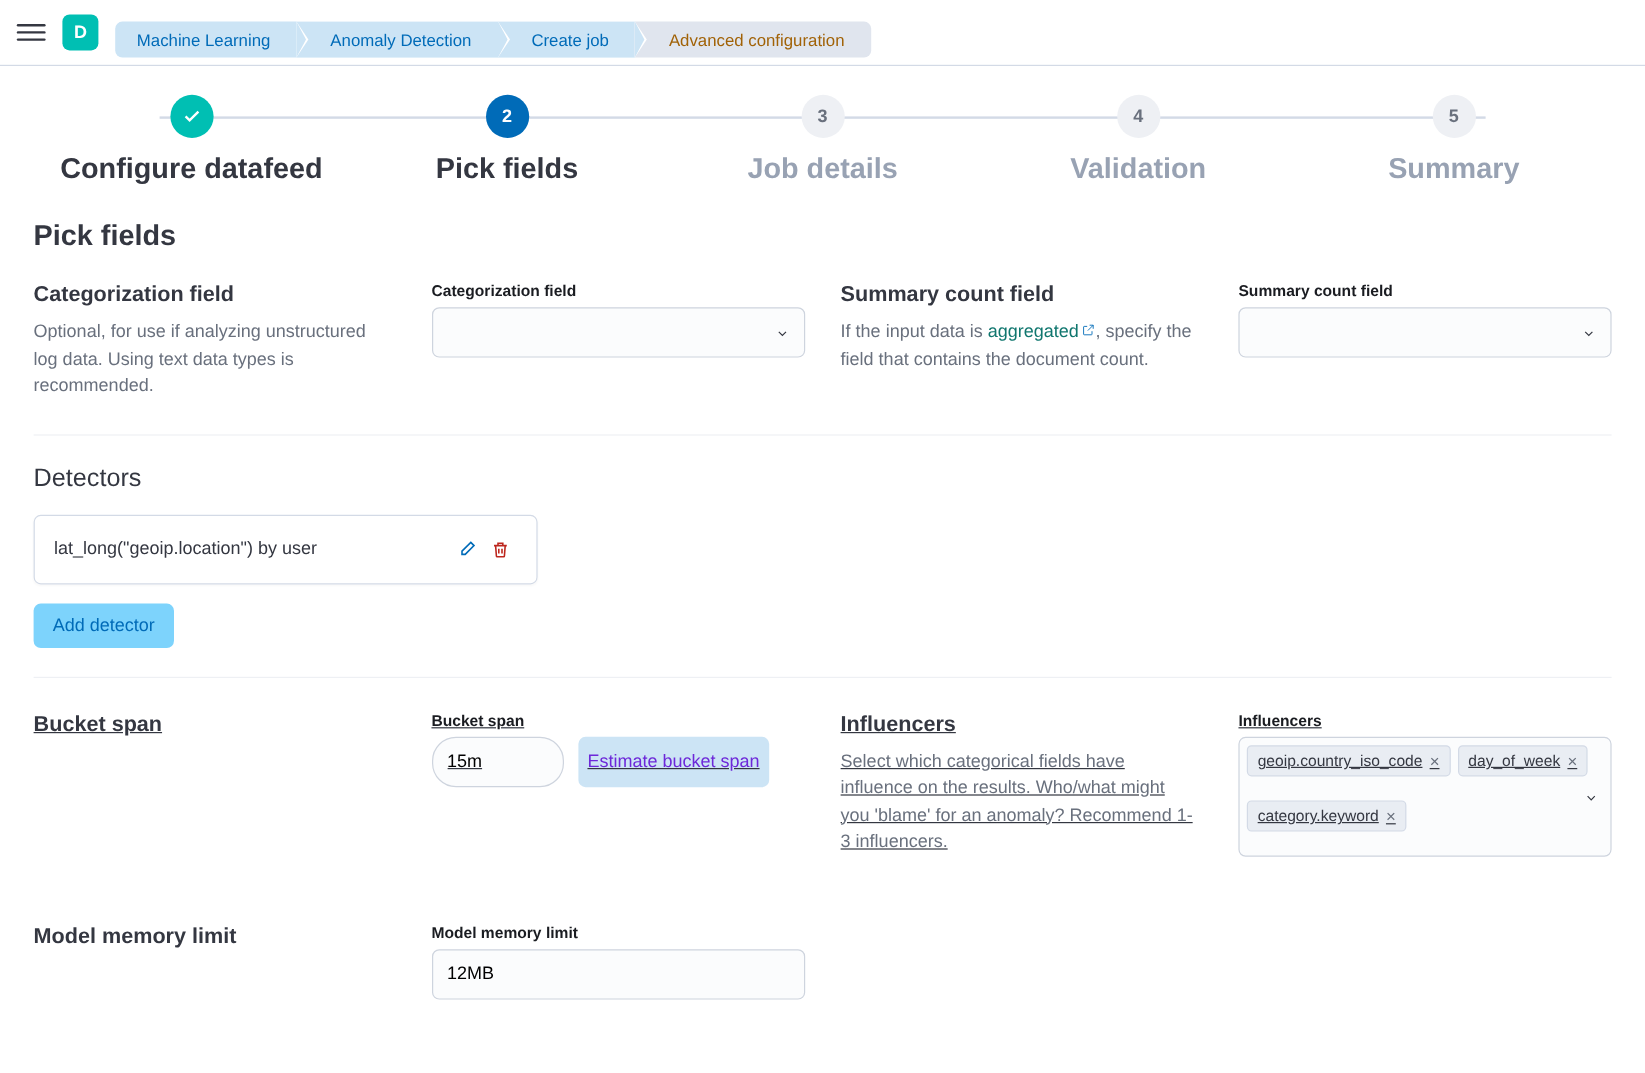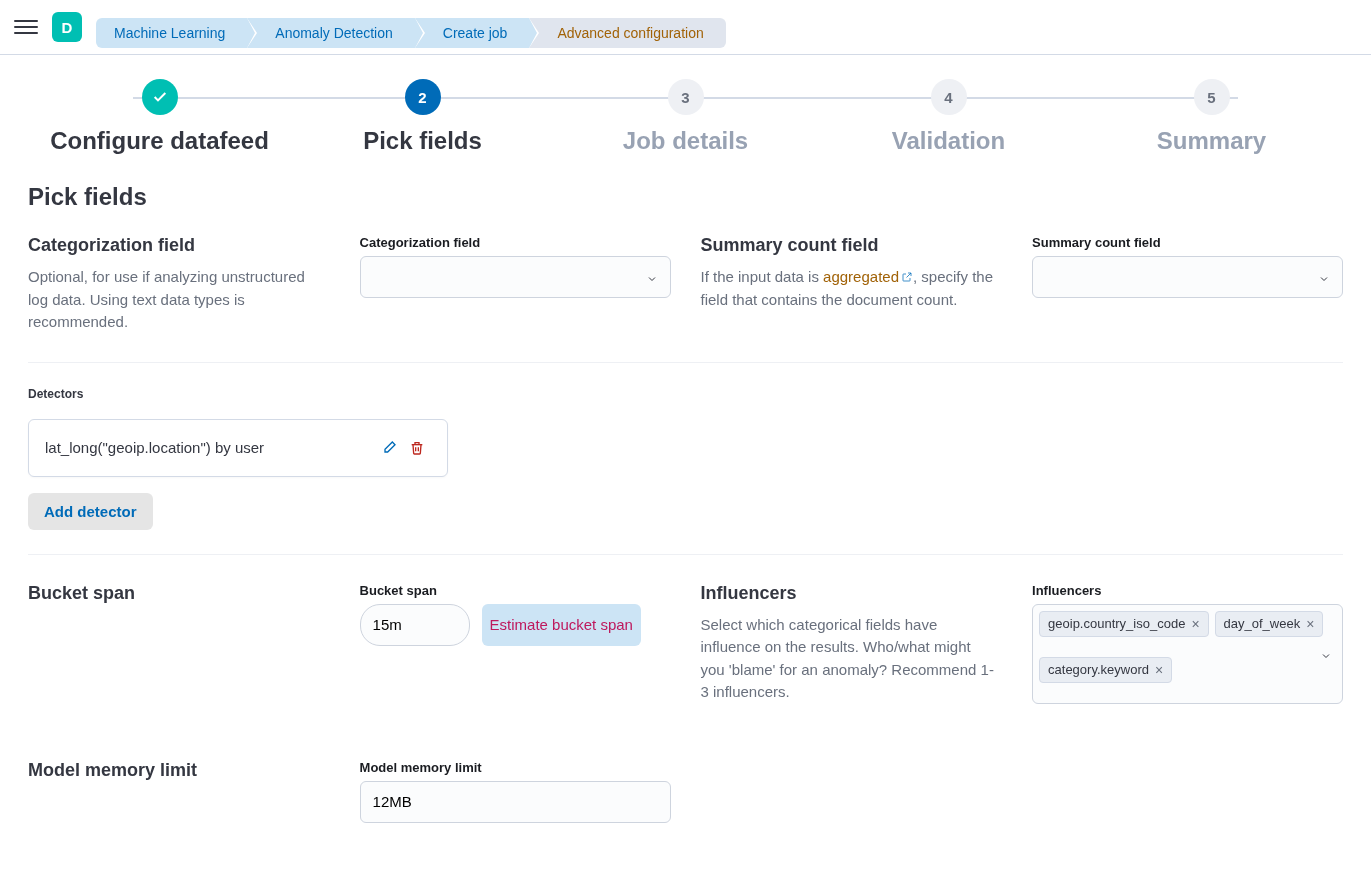--- a/index.html
+++ b/index.html
@@ -27,38 +27,38 @@
 .step-active { background: #006bb8; color: #fff; }
 .step-pending { background: #eef0f4; color: #69707d; }
 .step-label { margin-top: 12px; font-size: 24px; font-weight: 700; }
 .step-pending-label { color: #98a2b3; }
 .page-title { font-size: 24px; font-weight: 700; margin-bottom: 24px; }
 .section-grid { display: grid; grid-template-columns: 1fr 1fr; gap: 40px 30px; padding-bottom: 28px; }
 .field-row { display: flex; gap: 36px; }
 .field-desc { flex: 0 0 46%; }
 .field-desc h3 { font-size: 18px; font-weight: 700; margin-bottom: 10px; }
 .field-desc p { font-size: 15px; line-height: 1.5; color: #69707d; }
-.field-desc a { color: #a16207; text-decoration: none; }
+.field-desc a { color: #0f766e; text-decoration: none; }
 .field-control { flex: 1; }
 .field-control label { display: block; font-size: 13px; font-weight: 600; color: #1a1c21; margin-bottom: 6px; }
 .select-box { height: 42px; border: 1px solid #ced4de; border-radius: 6px; background: #fbfcfd; display: flex; align-items: center; justify-content: flex-end; padding: 0 12px; cursor: pointer; }
 .chevron { width: 12px; height: 12px; }
 .chevron svg { width: 12px; height: 12px; stroke: #343741; stroke-width: 2; fill: none; }
 .hr { border: none; border-top: 1px solid #eef0f4; margin: 0; }
 .detectors-section { padding: 24px 0; }
-.detectors-section h3 { font-size: 12px; font-weight: 700; margin-bottom: 18px; }
+.detectors-section h3 { font-size: 21px; font-weight: 400; margin-bottom: 18px; }
 .detector-card { border: 1px solid #d3dae6; border-radius: 6px; padding: 14px 16px; display: flex; align-items: center; width: 420px; margin-bottom: 16px; box-shadow: 0 1px 2px rgba(0,0,0,0.03); }
 .detector-text { flex: 1; font-size: 15px; }
 .icon-btn { width: 28px; height: 28px; display: inline-flex; align-items: center; justify-content: center; cursor: pointer; border-radius: 4px; }
 .icon-btn svg { width: 16px; height: 16px; }
-.btn-soft { background: #e5e5e5; color: #006bb8; border: none; border-radius: 6px; padding: 10px 16px; font-size: 15px; font-weight: 700; cursor: pointer; }
+.btn-soft { background: #7dd3fc; color: #006bb8; border: none; border-radius: 6px; padding: 10px 16px; font-size: 15px; font-weight: 400; cursor: pointer; }
 .text-input { height: 42px; border: 1px solid #ced4de; border-radius: 6px; background: #fbfcfd; padding: 0 12px; font-size: 15px; width: 100%; }
 .bucket-controls { display: flex; gap: 12px; align-items: flex-start; }
 .bucket-controls .text-input { width: 110px; border-radius: 20px; }
-.btn-estimate { background: #cce4f5; color: #be185d; border: none; border-radius: 6px; padding: 0 8px; height: 42px; font-size: 15px; font-weight: 500; cursor: pointer; }
+.btn-estimate { background: #cce4f5; color: #6d28d9; border: none; border-radius: 6px; padding: 0 8px; height: 42px; font-size: 15px; font-weight: 500; cursor: pointer; }
 .tags-box { border: 1px solid #ced4de; border-radius: 6px; background: #fbfcfd; padding: 6px; display: flex; flex-wrap: wrap; gap: 6px; align-items: flex-start; position: relative; min-height: 100px; }
 .tag { background: #e9edf3; border: 1px solid #d3dae6; border-radius: 4px; padding: 4px 8px; font-size: 13px; display: inline-flex; align-items: center; gap: 6px; color: #343741; }
 .tag-close { cursor: pointer; font-size: 14px; color: #69707d; }
 .tags-chevron { position: absolute; right: 10px; top: 50%; transform: translateY(-50%); }
 .ext-link-icon { display: inline-block; vertical-align: middle; margin-left: 2px; }
 .ext-link-icon svg { width: 12px; height: 12px; stroke: #006bb8; fill: none; stroke-width: 1.5; }
 .mml-section { padding-top: 28px; display: grid; grid-template-columns: 1fr 1fr; gap: 30px; }
 </style>
 </head>
 <body>
@@ -171,21 +171,21 @@
             <path d="M6 7l1 13a1 1 0 0 0 1 1h8a1 1 0 0 0 1-1l1-13"></path>
             <path d="M9 7V4h6v3"></path>
           </svg>
       </span>
     </div>
     <button class="btn-soft">Add detector</button>
   </div>
 
   <hr class="hr">
 
-  <div class="section-grid" style="padding-top:28px;">
+  <div class="section-grid" style="padding-top:28px;text-decoration:underline;">
 
     <div class="field-row">
       <div class="field-desc">
         <h3>Bucket span</h3>
       </div>
       <div class="field-control">
         <label>Bucket span</label>
         <div class="bucket-controls">
           <input class="text-input" value="15m" style="">
           <button class="btn-estimate">Estimate bucket span</button>

